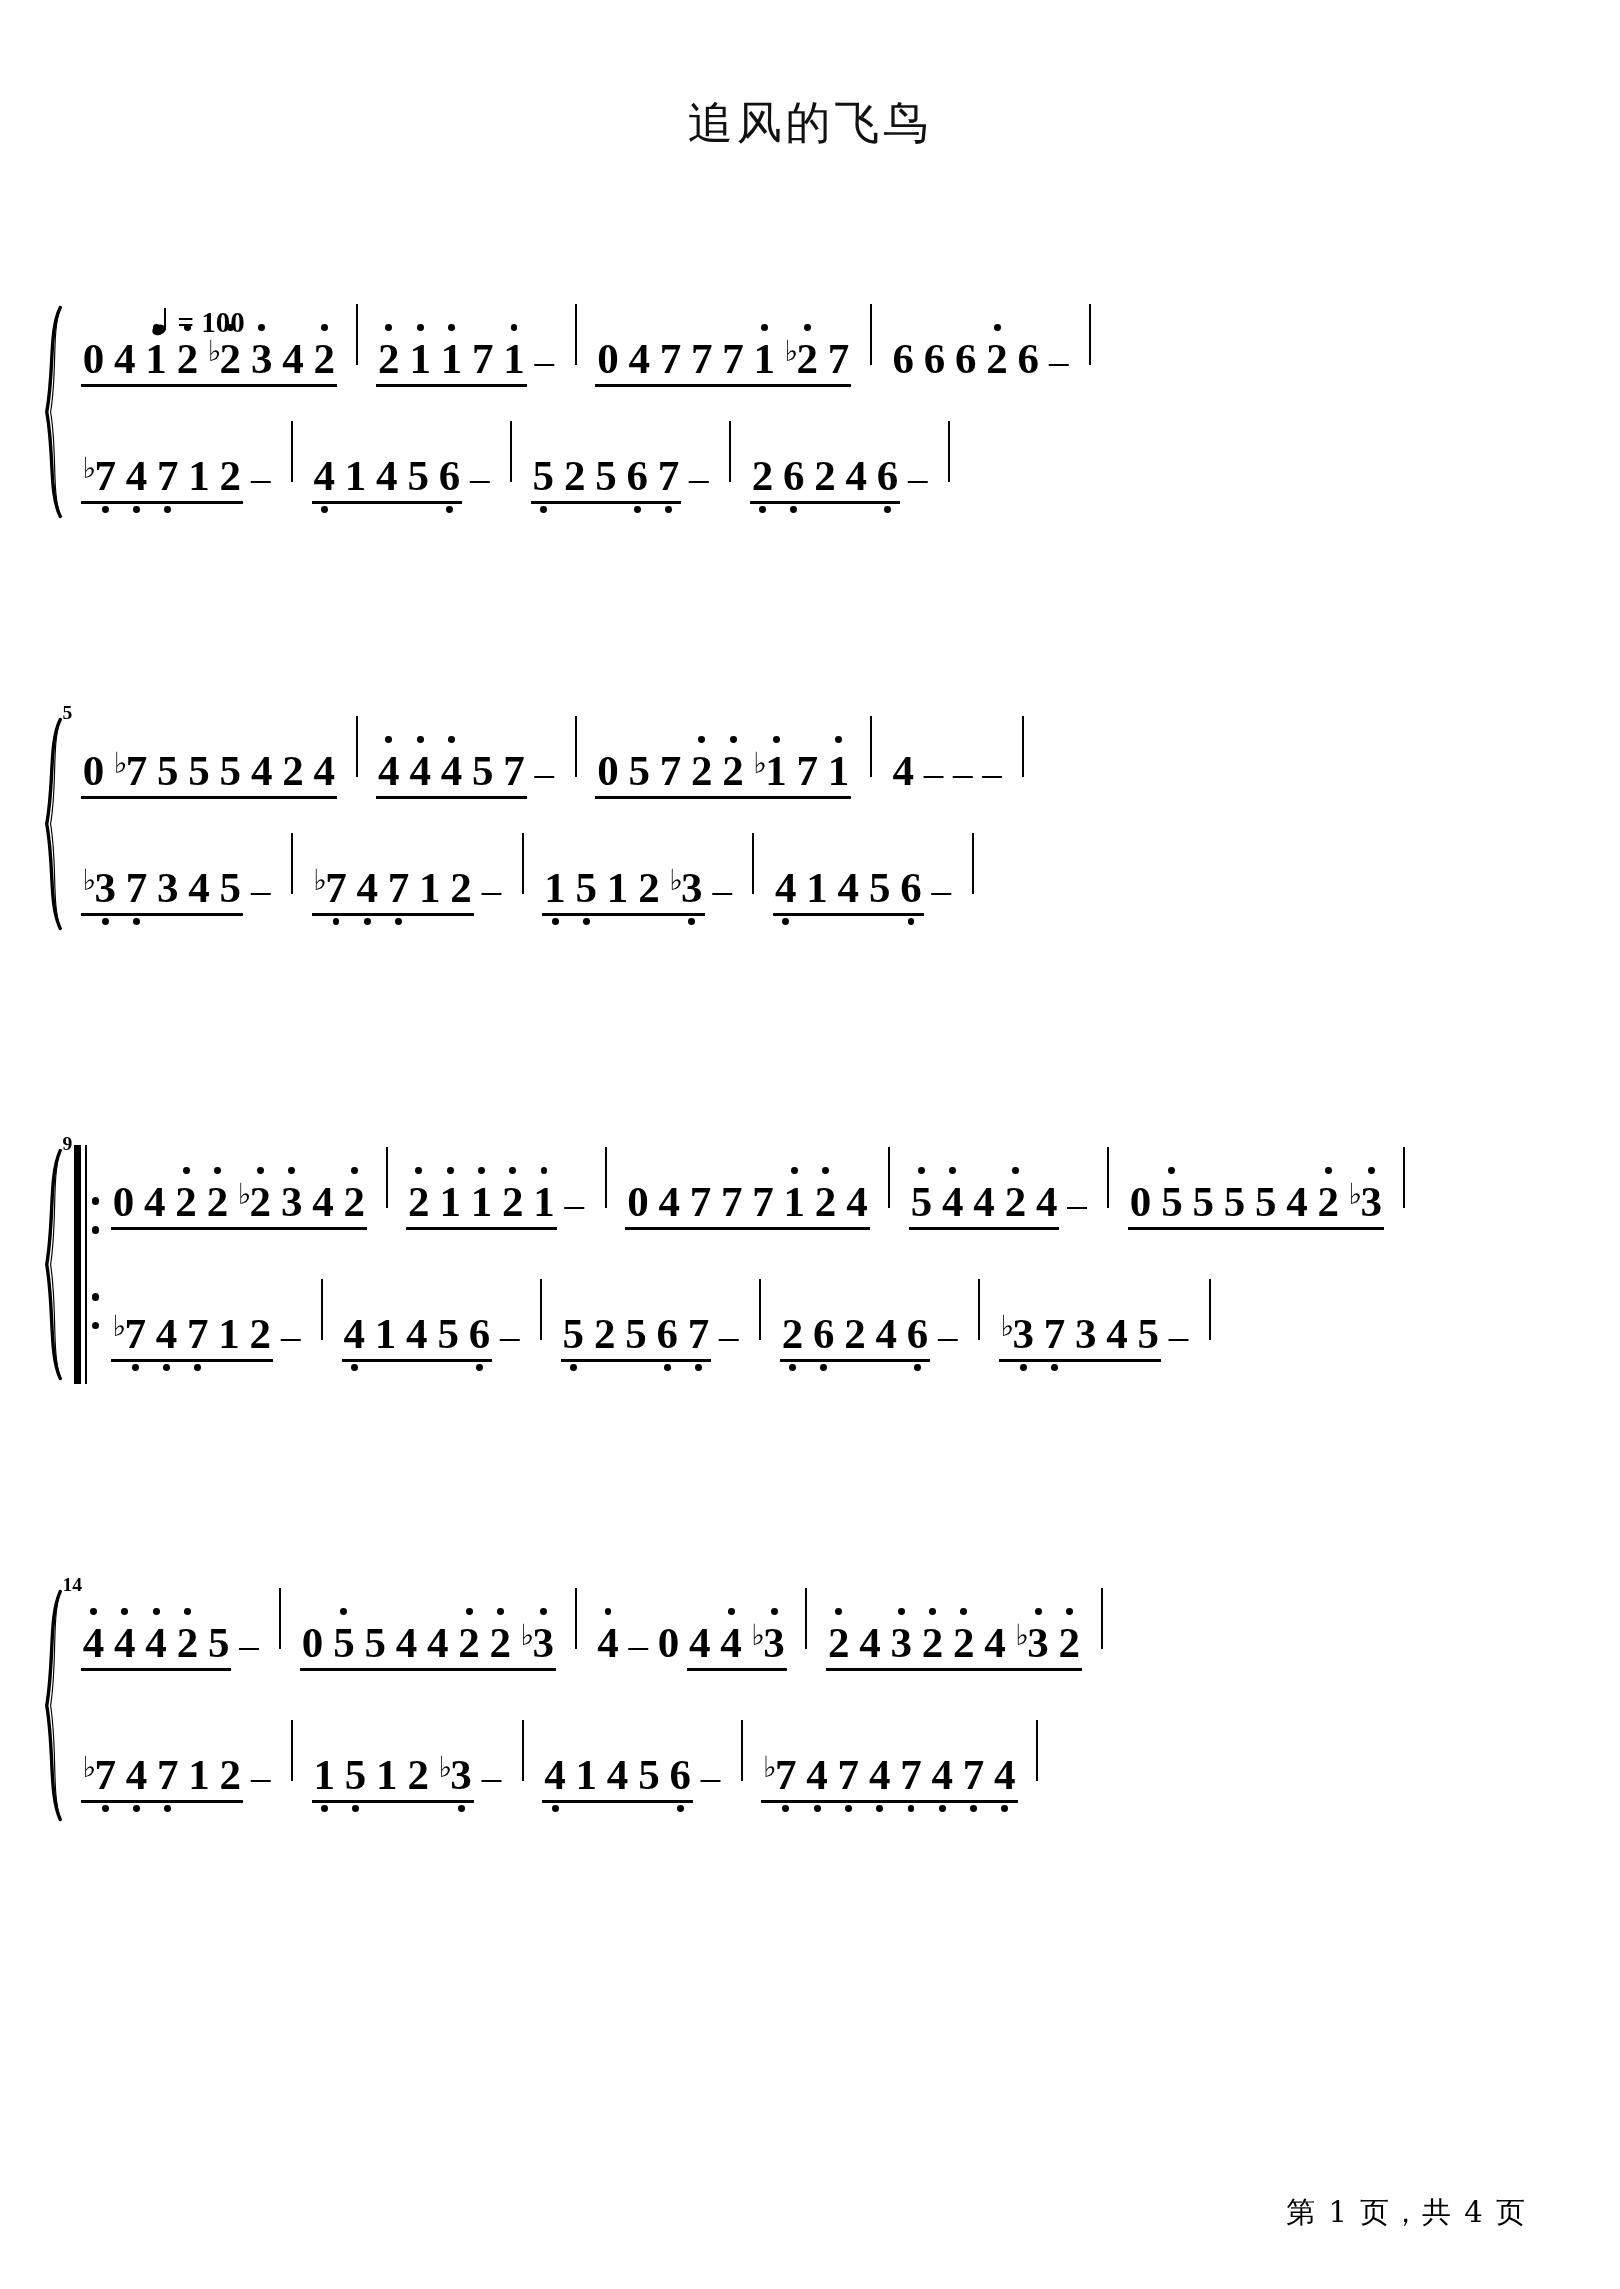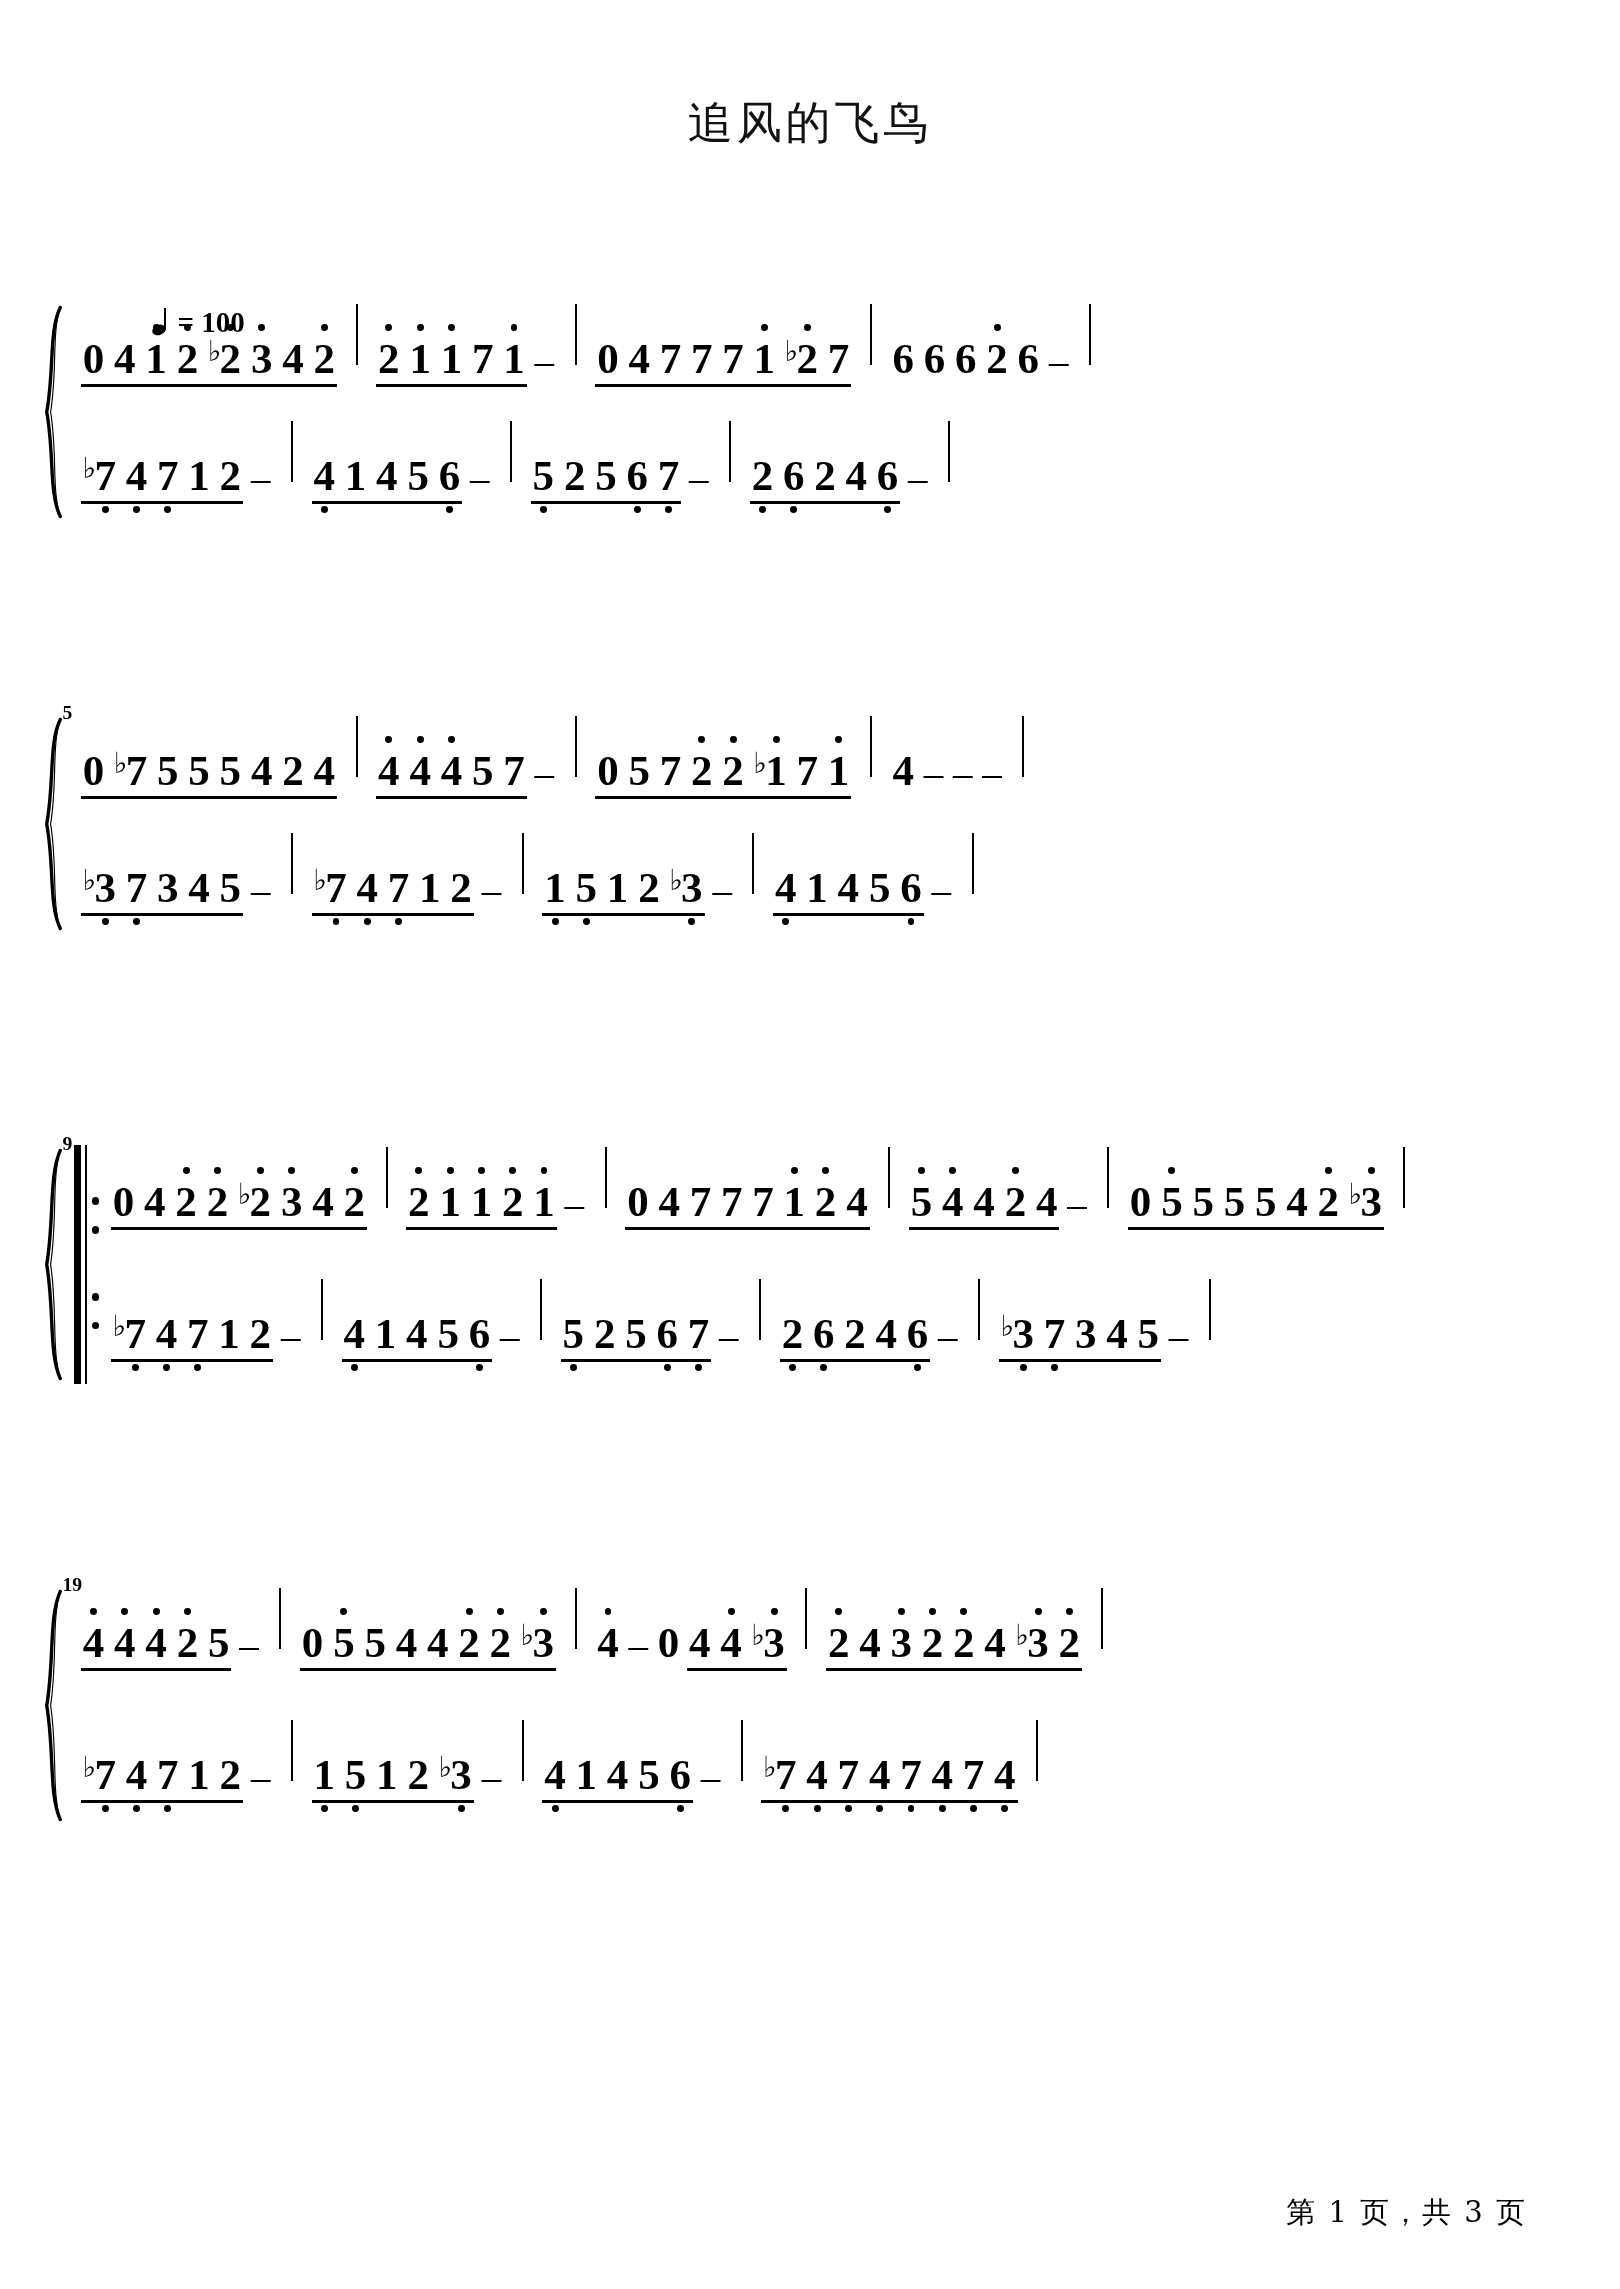--- a/index.html
+++ b/index.html
@@ -539,21 +539,21 @@
           <div class="barline end"></div>
         </div>
       </div>
       <div class="system" style="top: 1578px; height: 274px;">
         <div class="brace" style="top: 9.8px;">
           <svg width="29" height="235" viewBox="0 0 30 240">
             <path d="M22 2 C10 28.799999999999997, 16 72, 8 120 C16 168, 10 211.2, 22 238" stroke="#000" stroke-width="3.5" fill="none" stroke-linecap="round"></path>
             <path d="M22 2 C13 31.200000000000003, 19 74.4, 12 120 C19 165.6, 13 208.8, 22 238" stroke="#000" stroke-width="1.2" fill="none"></path>
           </svg>
         </div>
-        <div class="measure-num" style="left: 23.5px; top: -3.9px;">19</div>
+        <div class="measure-num" style="left: 23.5px; top: -3.9px;">14</div>
         <div class="row" style="top: 9.8px; left: 33px;">
           <div class="measure">
             <span class="beam">
               <span class="note"><span class="ch dot-up">4</span></span>
               <span class="note"><span class="ch dot-up">4</span></span>
               <span class="note"><span class="ch dot-up">4</span></span>
               <span class="note"><span class="ch dot-up">2</span></span>
               <span class="note"><span class="ch">5</span></span>
             </span>
             <span class="note dash"><span class="ch">–</span></span>
@@ -641,15 +641,15 @@
               <span class="note"><span class="ch dot-dn">4</span></span>
               <span class="note"><span class="ch dot-dn">7</span></span>
               <span class="note"><span class="ch dot-dn">4</span></span>
             </span>
           </div>
           <div class="barline end"></div>
         </div>
       </div>
     </div>
 
-  <div class="footer">第 1 页，共 3 页</div>
+  <div class="footer">第 1 页，共 4 页</div>
 </div>
 
 
 </body></html>

